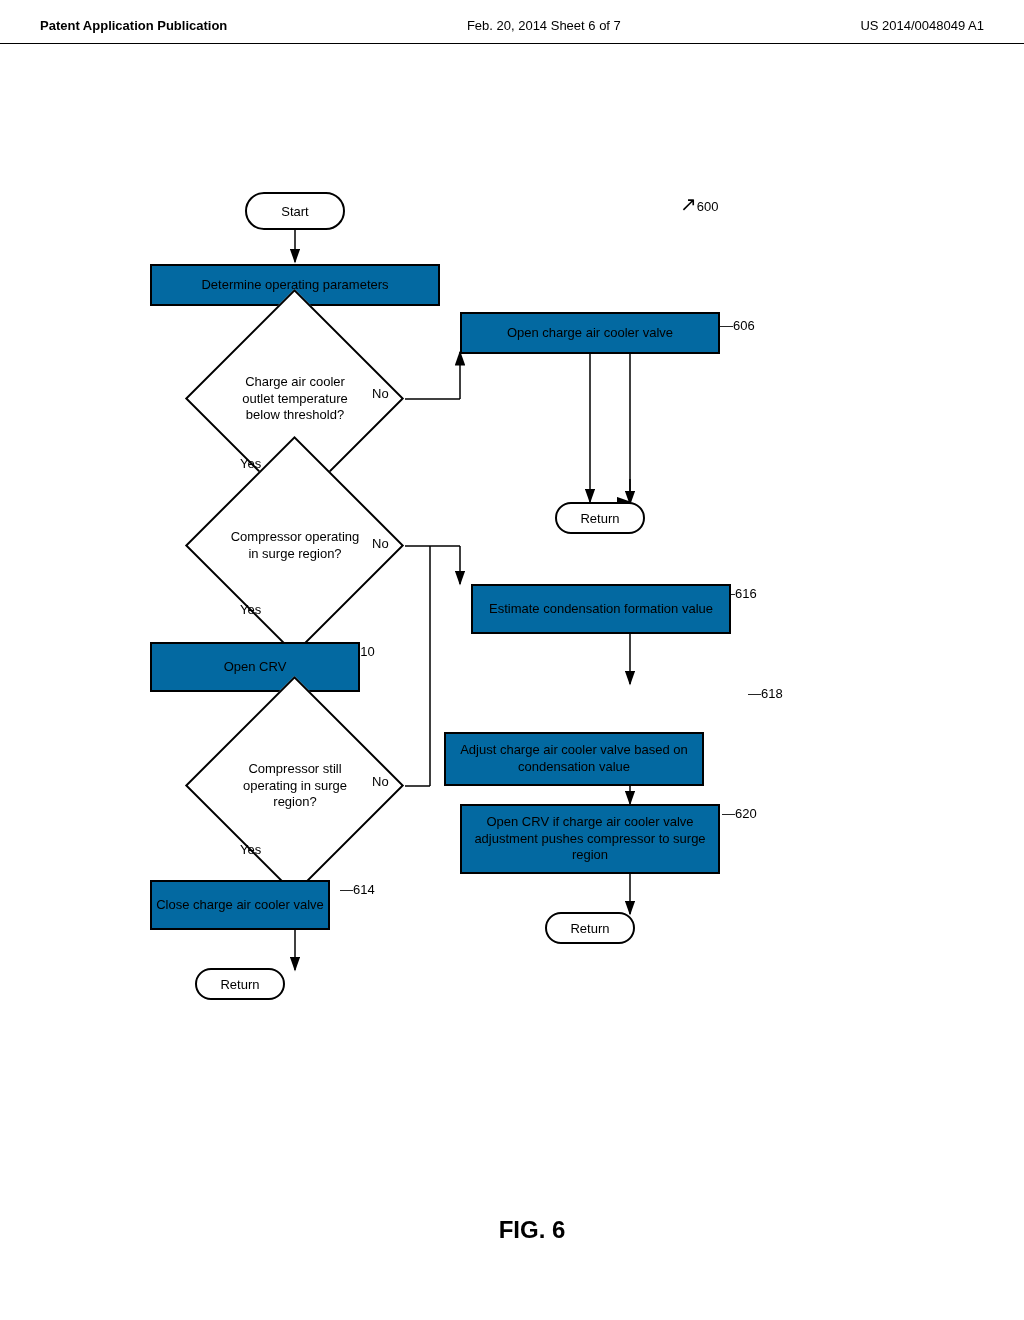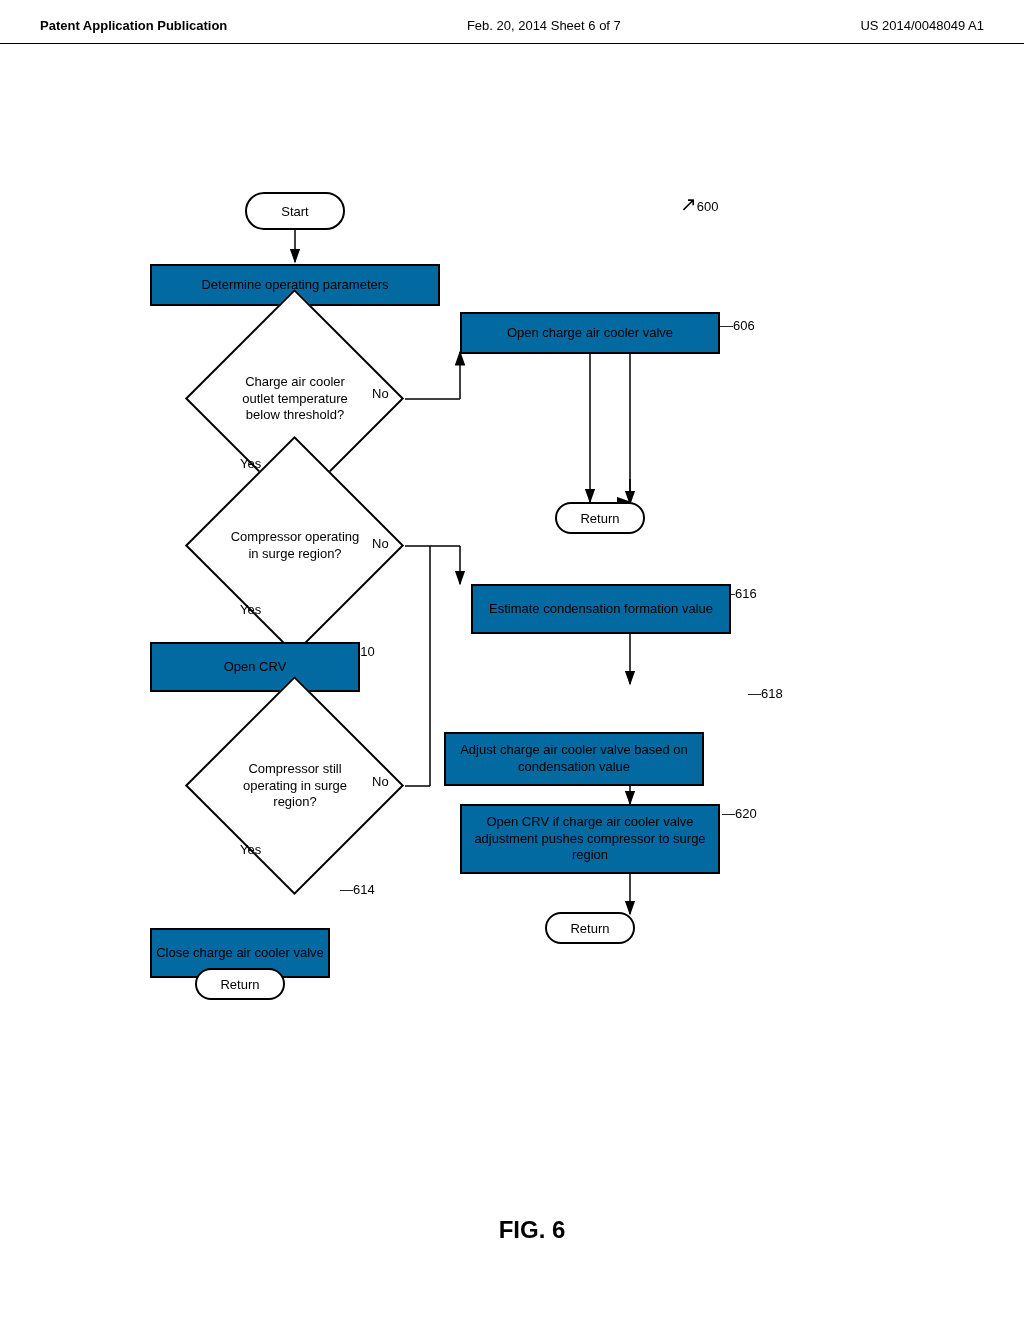--- a/index.html
+++ b/index.html
@@ -260,21 +260,21 @@
   </div>
 
   <div class="arrow-label" style="left:372px; top:730px;">No</div>
 
   <div class="arrow-label" style="left:240px; top:798px;">Yes</div>
 
   <div class="ref-num" style="left:340px; top:838px;">
     —<span>614</span>
   </div>
 
-  <div class="fc-box" style="left:150px; top:836px; width:180px; height:50px;margin-top:48px;">
+  <div class="fc-box" style="left:150px; top:836px; width:180px; height:50px;">
     <span>Close charge air cooler valve</span>
   </div>
 
   <div class="fc-rounded" style="left:195px; top:924px; width:90px; height:32px;">
     <span>Return</span>
   </div>
 
   <div class="ref-num" style="left:722px; top:542px;">
     —<span>616</span>
   </div>

